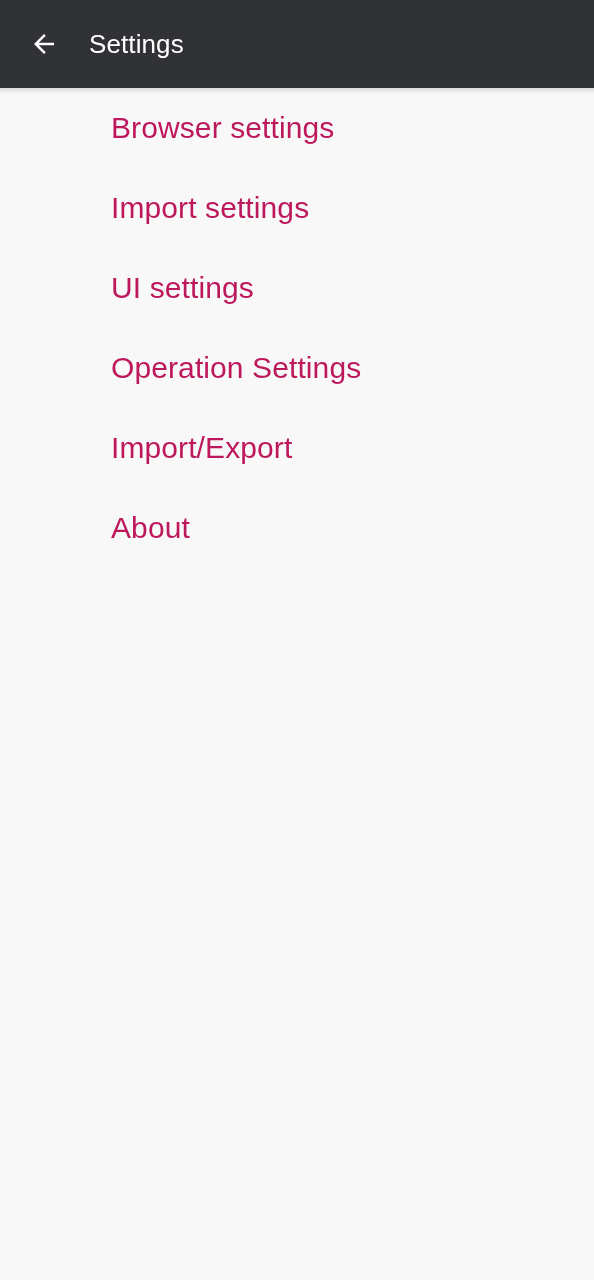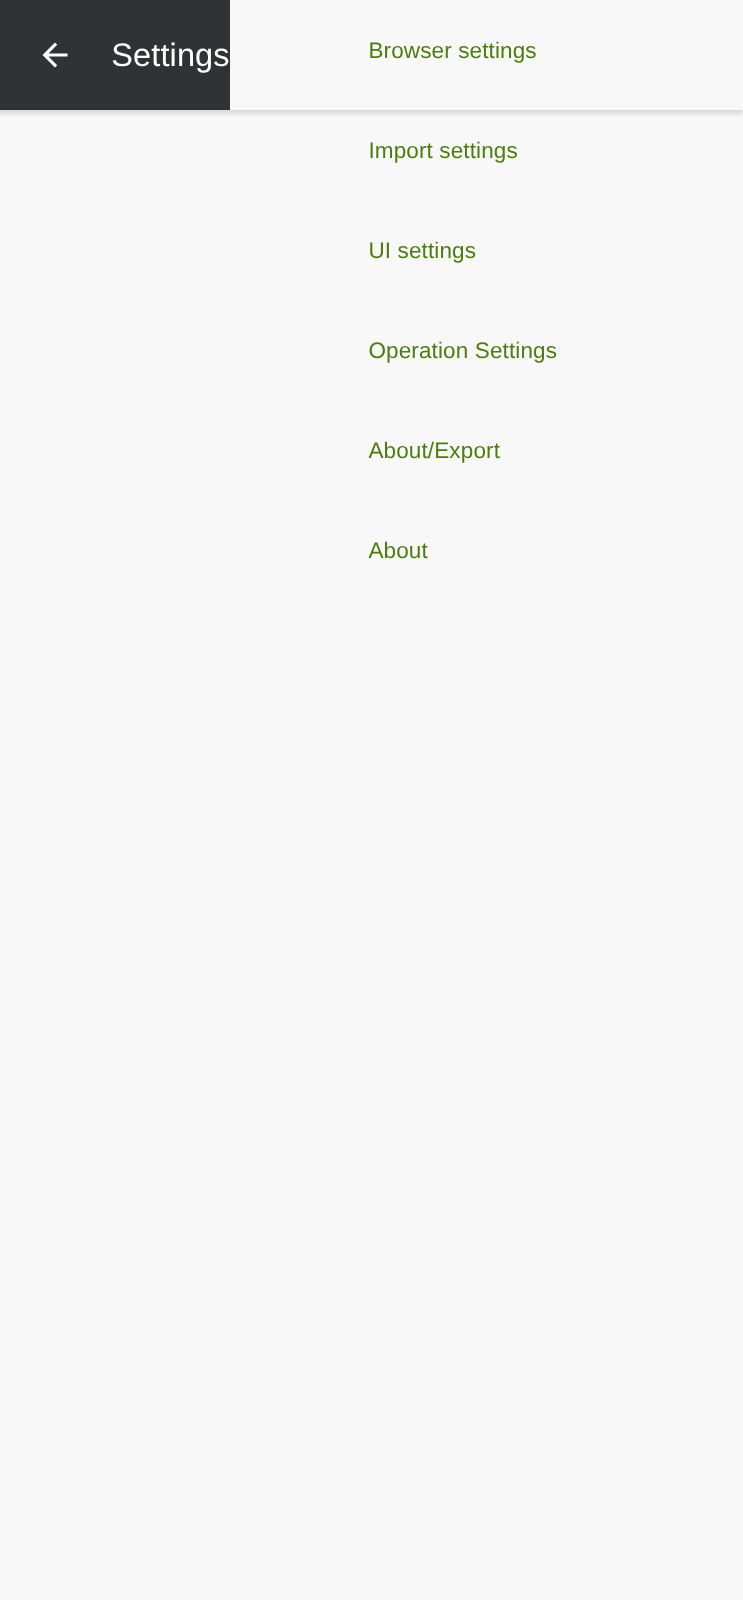--- a/index.html
+++ b/index.html
@@ -14,21 +14,21 @@
     overflow: hidden;
     -webkit-font-smoothing: antialiased;
   }
 
   .screen {
     position: relative;
     width: 594px;
     height: 1280px;
     background: #f8f8f8;
     display: flex;
-    flex-direction: row;
+    flex-direction: column;
   }
 
   
   .appbar {
     position: relative;
     height: 88px;
     min-height: 88px;
     background: #313235;
     display: flex;
     align-items: center;
@@ -83,23 +83,23 @@
     height: 80px;
     display: flex;
     align-items: center;
     padding-left: 111px;
     padding-right: 24px;
     box-sizing: border-box;
     cursor: pointer;
   }
 
   .settings-item-label {
-    font-size: 18px;
+    font-size: 30px;
     line-height: 28px;
-    color: #4d7c0f;
+    color: #be185d;
     font-weight: 400;
     letter-spacing: 0.1px;
     white-space: nowrap;
   }
 </style>
 </head>
 <body>
 
 <div class="screen">
 
@@ -130,21 +130,21 @@
       <span class="settings-item-label">UI settings</span>
     </div>
 
     <div class="settings-item">
       <span class="settings-item-label">Operation Settings</span>
     </div>
 
 
 
     <div class="settings-item">
-      <span class="settings-item-label">About/Export</span>
+      <span class="settings-item-label">Import/Export</span>
     </div>
 
     <div class="settings-item">
       <span class="settings-item-label">About</span>
     </div>
 
   </div>
 </div>
 
 </body></html>

